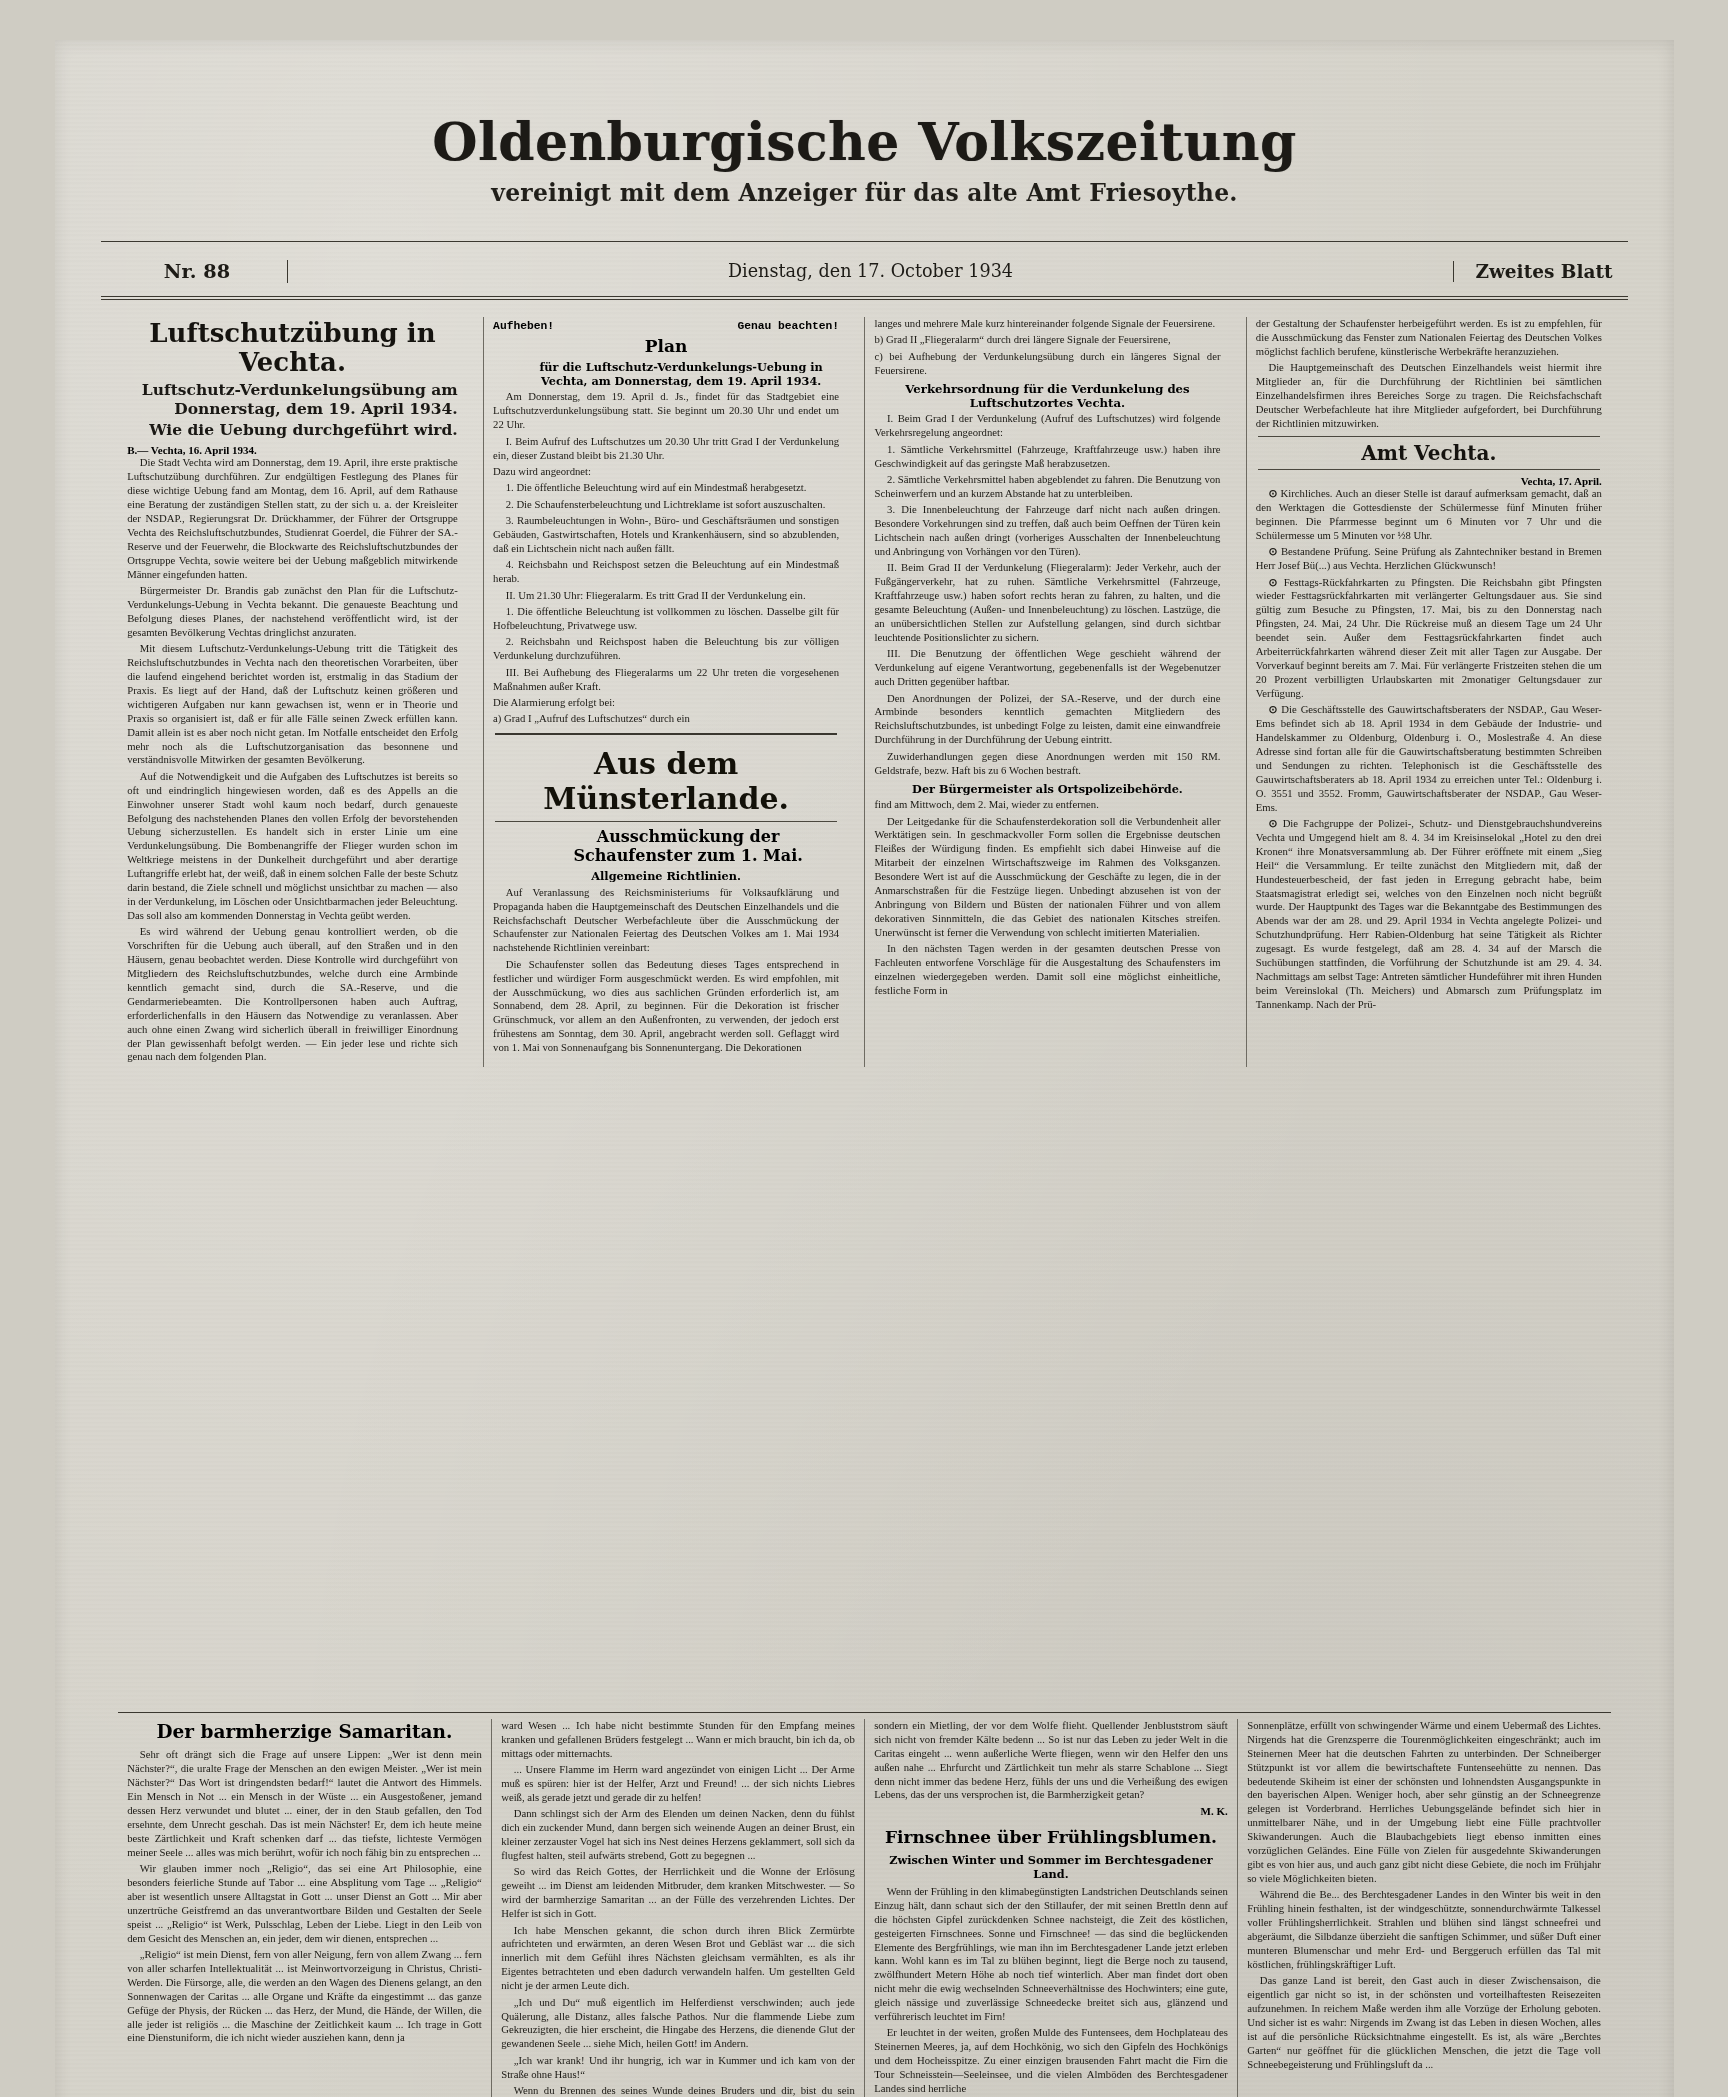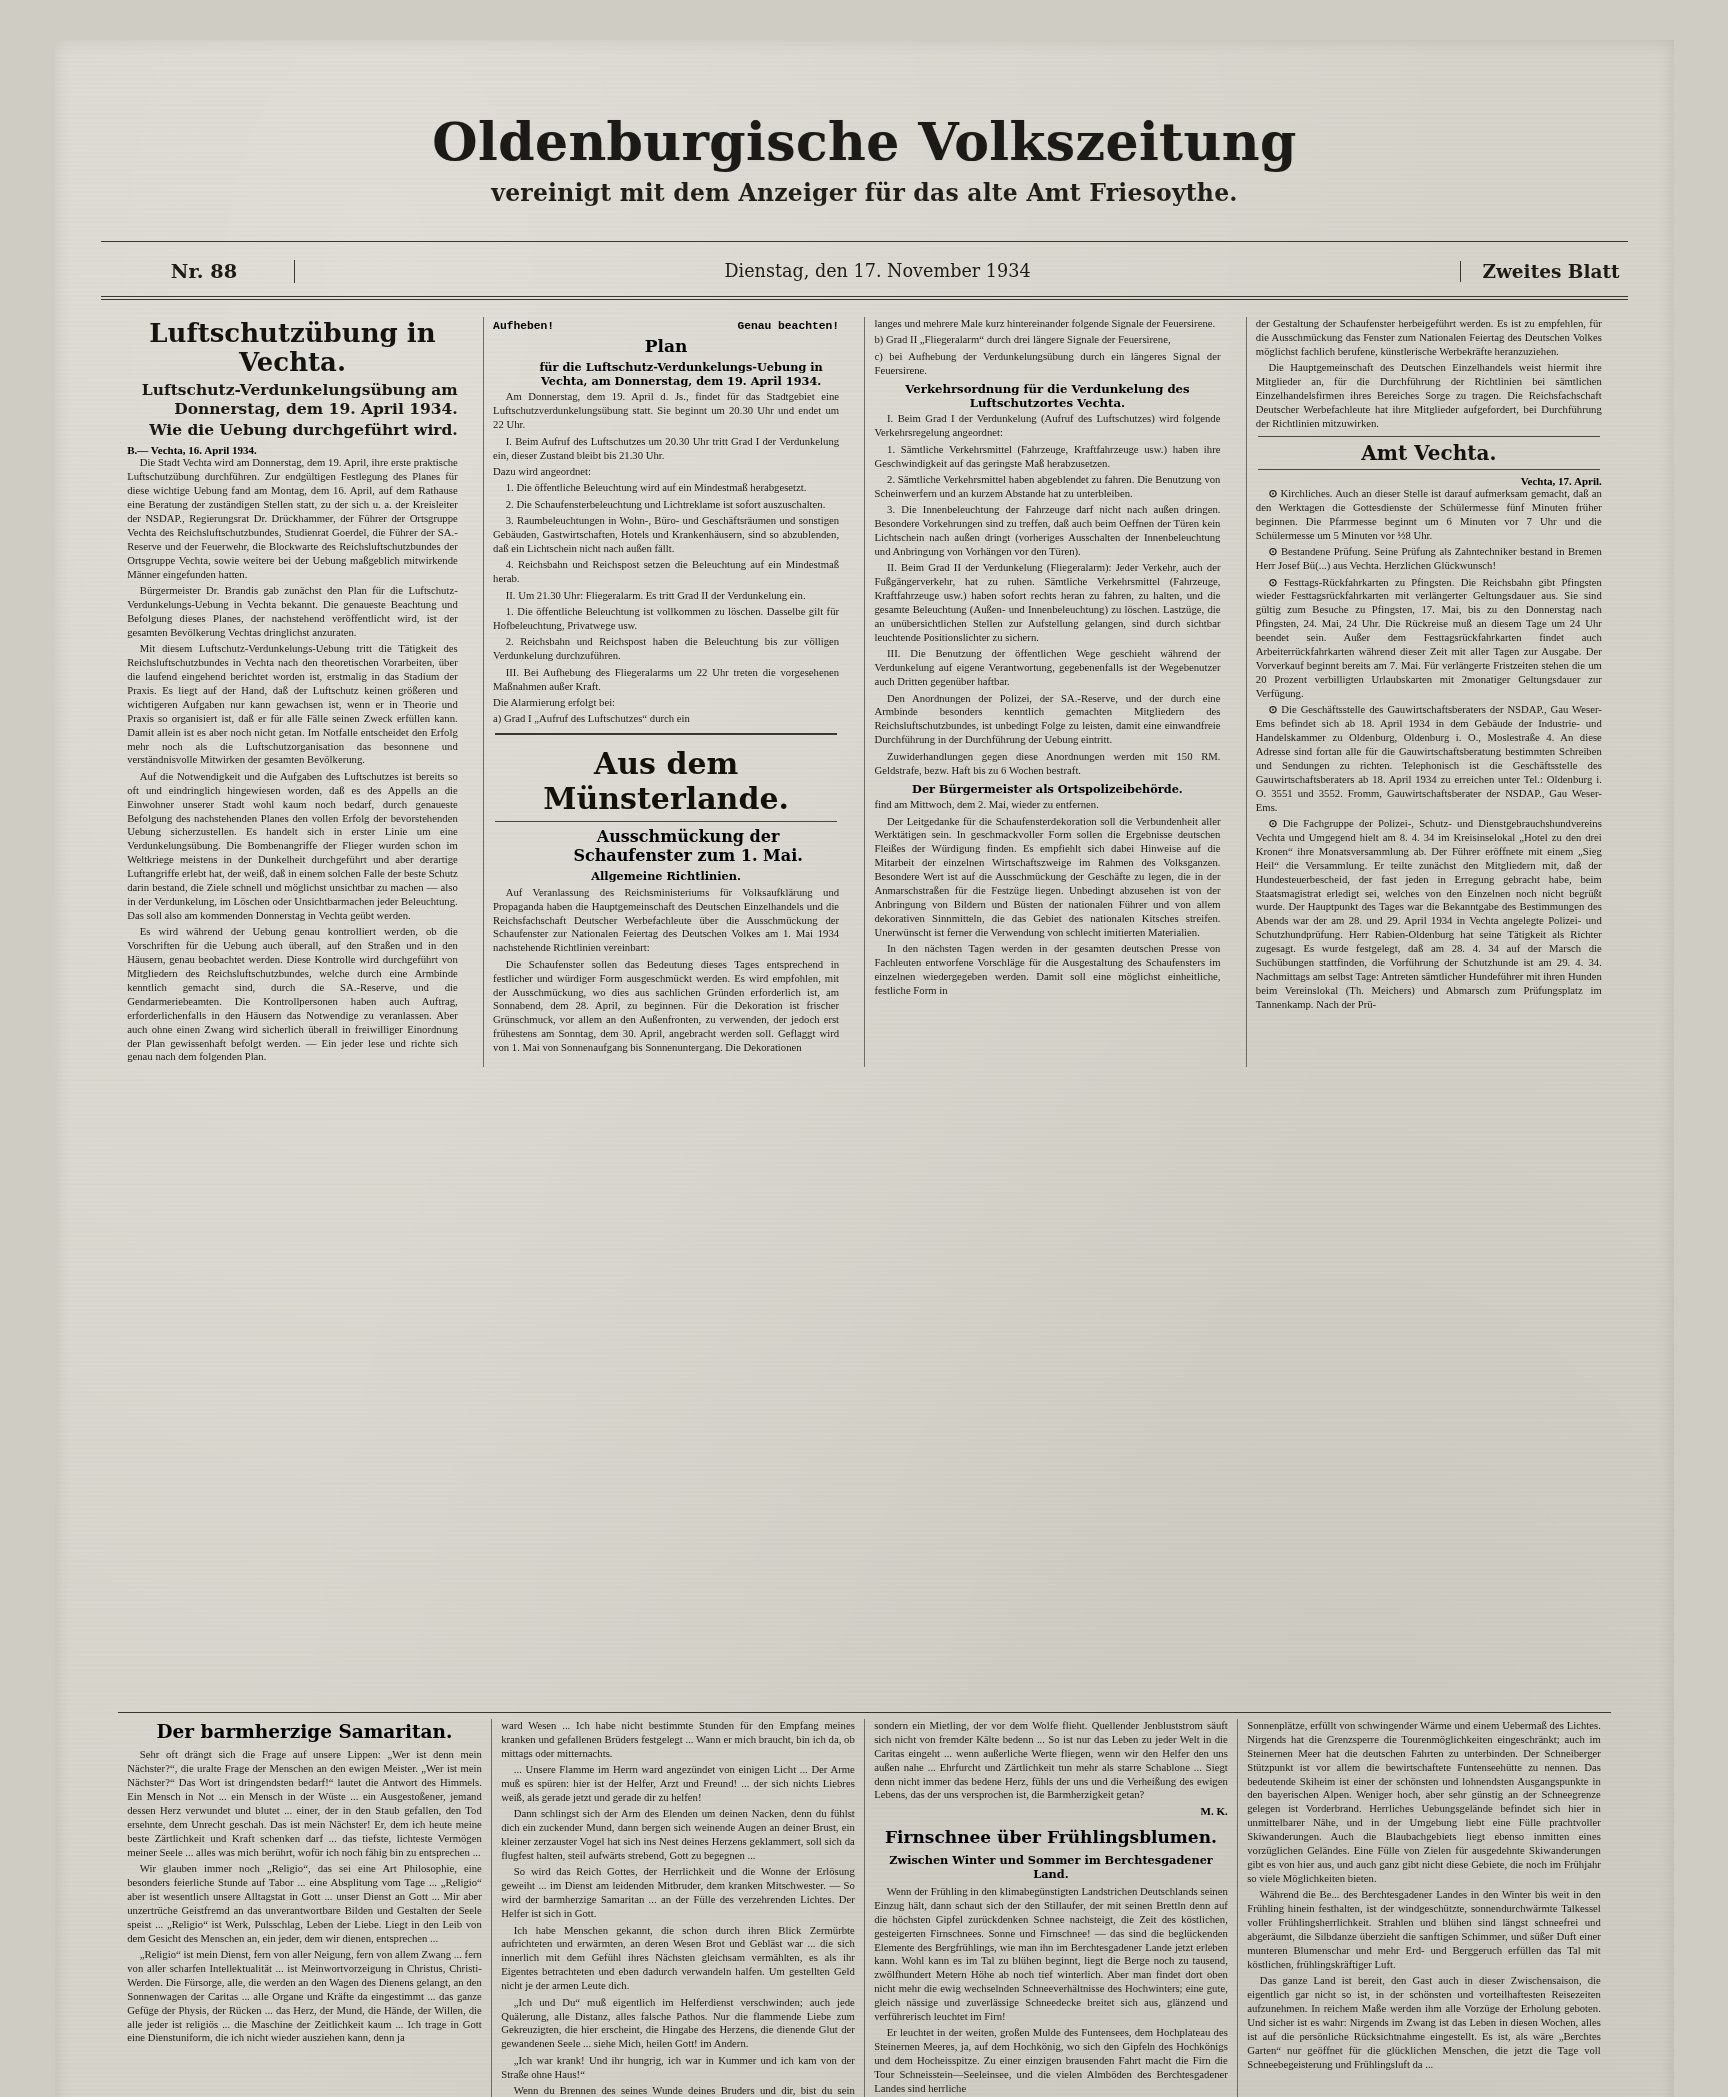--- a/index.html
+++ b/index.html
@@ -62,21 +62,21 @@
     position: absolute;
     left: 46px;
     width: 1527px;
     border-top: 1.3px solid #3a372f;
   }
   .rule.r1 { top: 201px; }
   .rule.r2 { top: 256px; }
   .rule.r3 { top: 259px; border-top: 0.4px solid #3a372f; }
   .issueline {
     position: absolute;
-    left: 59px;
+    left: 52px;
     top: 208px;
     width: 1527px;
     height: 46px;
     display: flex;
     align-items: center;
     justify-content: space-between;
     font-family: "DejaVu Serif", serif;
     color: #1d1b16;
   }
   .issue-no {
@@ -236,21 +236,21 @@
   <div class="paper">
 
     <div class="masthead">
       <div class="masthead-title">Oldenburgische Volkszeitung</div>
       <div class="masthead-sub">vereinigt mit dem Anzeiger für das alte Amt Friesoythe.</div>
     </div>
 
     <div class="rule r1"></div>
     <div class="issueline">
       <div class="issue-no">Nr. 88</div>
-      <div class="issue-date">Dienstag, den 17. November 1934</div>
+      <div class="issue-date">Dienstag, den 17. October 1934</div>
       <div class="issue-sheet">Zweites Blatt</div>
     </div>
     <div class="rule r2"></div>
     <div class="rule r3"></div>
 
     <div class="columns">
 
       <div class="col c1">
         <div class="headline-main">Luftschutzübung in Vechta.</div>
         <div class="headline-sub">Luftschutz-Verdunkelungsübung am Donnerstag, dem 19. April 1934.</div>

